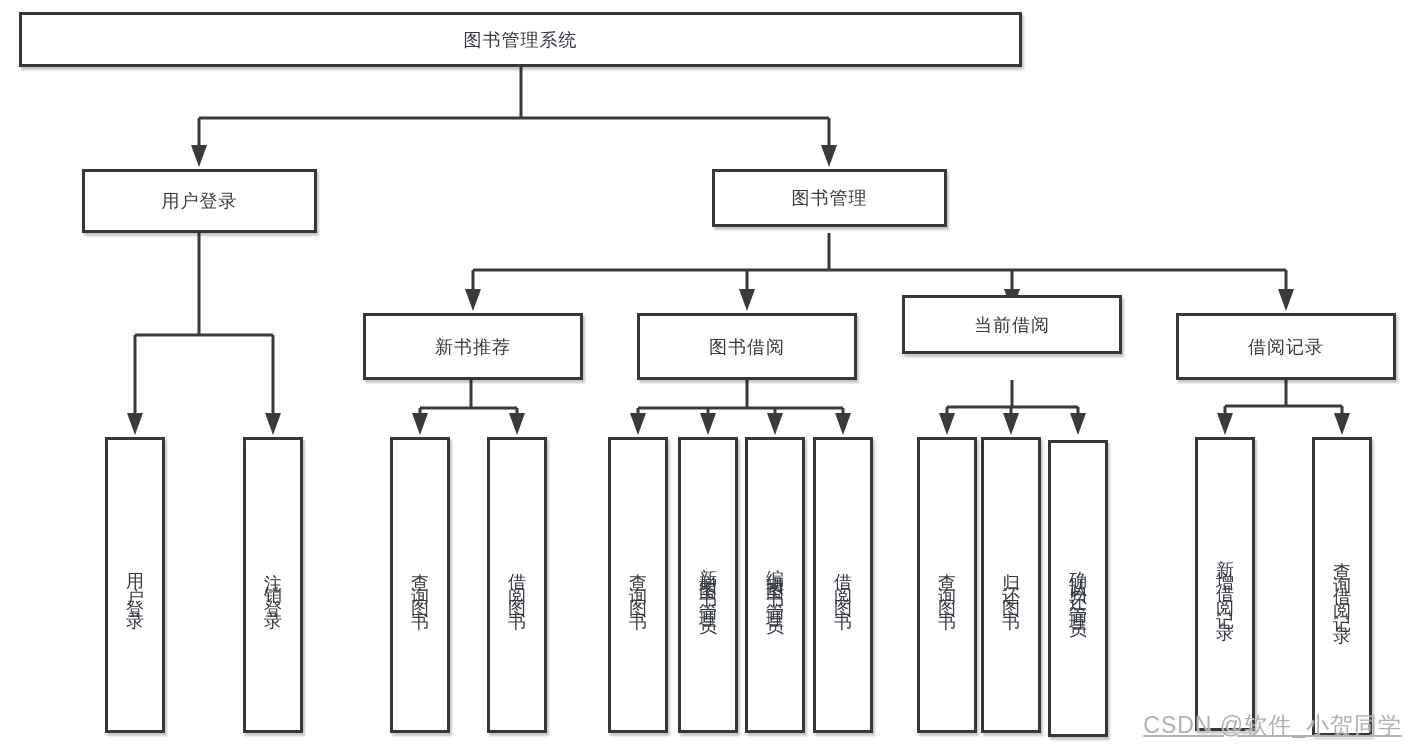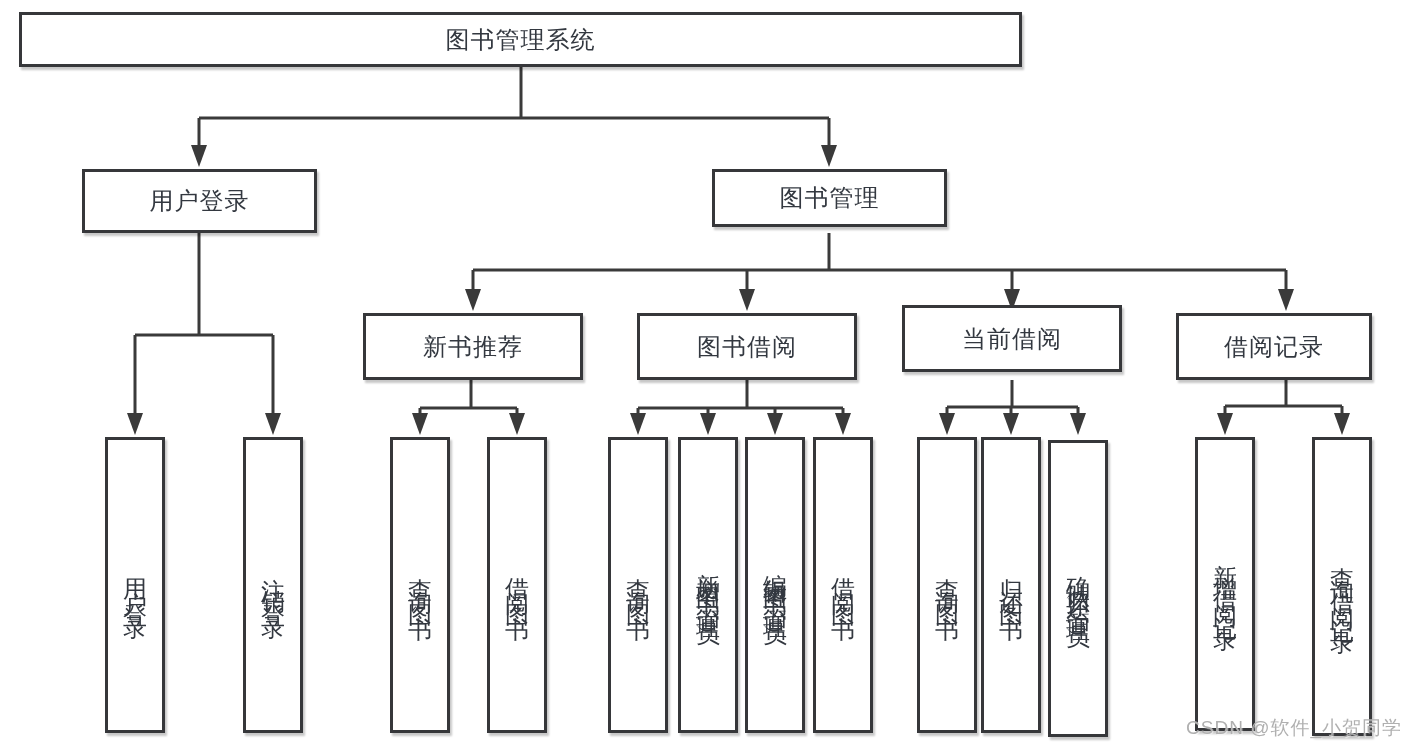--- a/index.html
+++ b/index.html
@@ -7,32 +7,33 @@
     position:relative; width:1405px; height:747px; overflow:hidden;
     background:#ffffff;
     font-family:"Liberation Sans","DejaVu Sans",sans-serif;
   }
   .wires { position:absolute; left:0; top:0; width:1405px; height:747px; z-index:1; }
   .box {
     position:absolute; box-sizing:border-box; z-index:2;
     background:#ffffff; border:3px solid #36373a;
     box-shadow:2px 3px 2px rgba(0,0,0,0.22);
     display:flex; align-items:center; justify-content:center;
-    color:#333840; font-size:24px; letter-spacing:1px;
+    color:#333840; font-size:18px; letter-spacing:1px;
     white-space:nowrap;
   }
   .box .vlabel {
     writing-mode:vertical-rl; text-orientation:mixed;
     letter-spacing:13px; line-height:1;
   }
   .box .vlabel.tight { letter-spacing:7px; }
   .watermark {
     position:absolute; right:3px; bottom:6px; z-index:5;
-    font-size:19px; color:#b0b0b0; letter-spacing:1px;
+    font-size:23px; color:#b0b0b0; letter-spacing:1px;
     text-shadow:1px 1px 1px rgba(255,255,255,0.6);
+    text-decoration:underline;
   }
 </style>
 </head>
 <body>
 
 <div class="stage">
 
   <svg class="wires" viewBox="0 0 1405 747" xmlns="http://www.w3.org/2000/svg">
     <g stroke="#3a3a3a" stroke-width="3" fill="none">
 
@@ -86,24 +87,24 @@
   <div class="box" style="left:712px;top:169px;width:235px;height:58px">
     <span>图书管理</span>
   </div>
 
   <div class="box" style="left:637px;top:313px;width:220px;height:67px">
     <span>图书借阅</span>
   </div>
   <div class="box" style="left:363px;top:313px;width:220px;height:67px">
     <span>新书推荐</span>
   </div>
-  <div class="box" style="left:902px;top:305px;width:220px;height:67px">
+  <div class="box" style="left:902px;top:295px;width:220px;height:59px">
     <span>当前借阅</span>
   </div>
-  <div class="box" style="left:1176px;top:313px;width:196px;height:67px">
+  <div class="box" style="left:1176px;top:313px;width:220px;height:67px">
     <span>借阅记录</span>
   </div>
 
   <div class="box" style="left:105px;top:437px;width:60px;height:296px">
     <span class="vlabel">用户登录</span>
   </div>
   <div class="box" style="left:243px;top:437px;width:60px;height:296px">
     <span class="vlabel">注销登录</span>
   </div>
 

